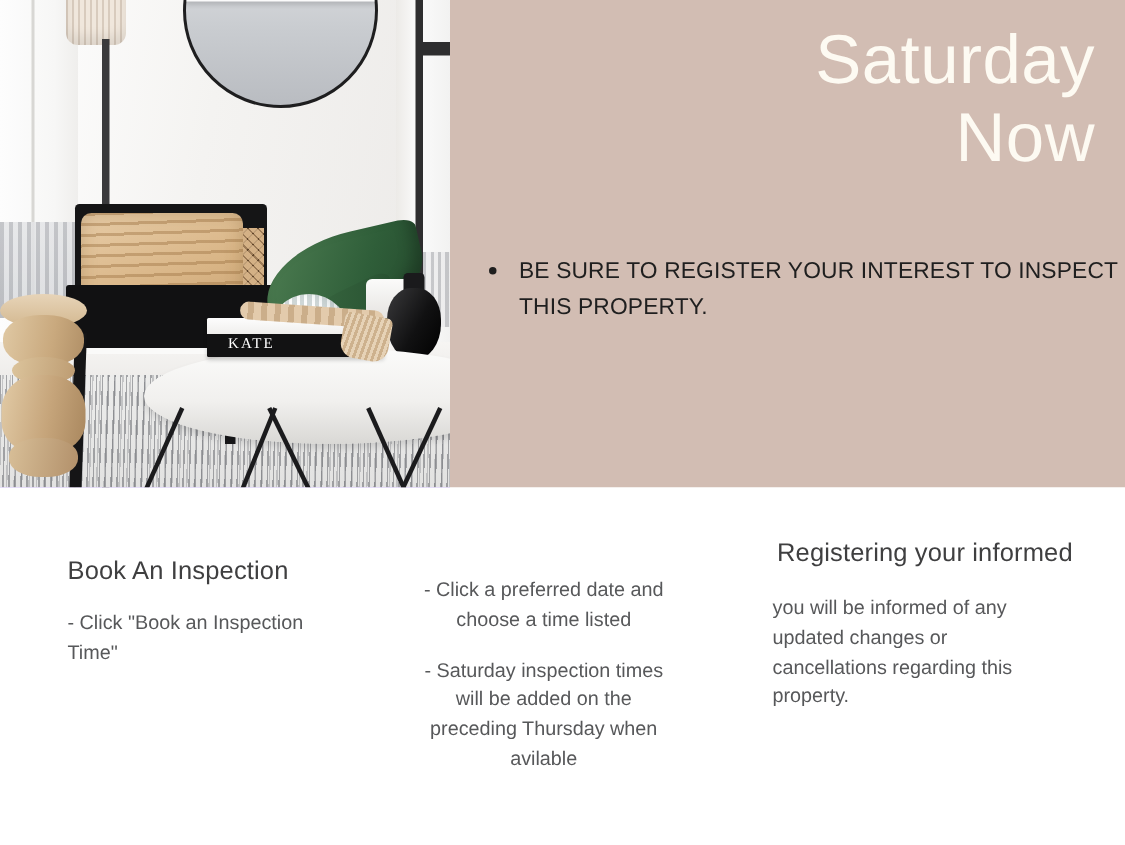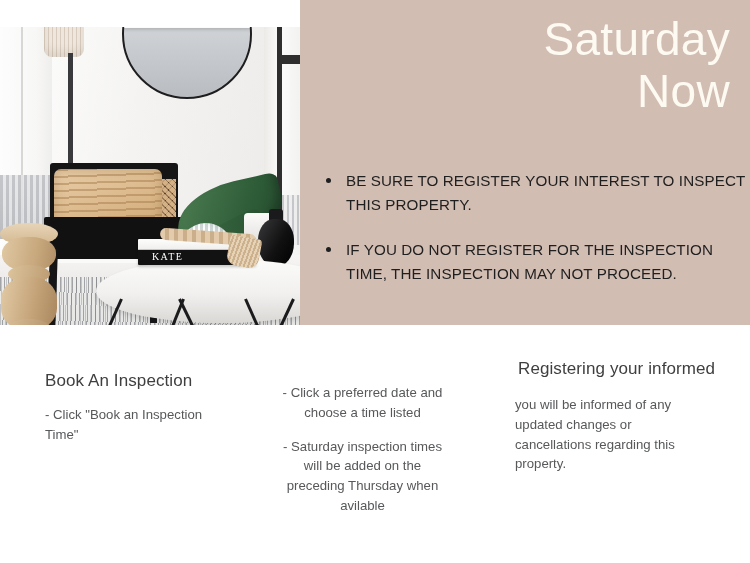--- a/index.html
+++ b/index.html
@@ -32,21 +32,20 @@
   }
 
   
   .photo {
     position: absolute;
     left: 0; top: 0;
     width: 300px;
     height: 325px;
     overflow: hidden;
     background: #8b5cf6;
-    margin-top: 27px;
   }
   .ph-wall {
     position: absolute;
     left: 0; top: 0; width: 300px; height: 240px;
     background: linear-gradient(100deg, #ffffff 0%, #f4f3f1 45%, #eceae8 100%);
   }
   
   .ph-window-left {
     position: absolute;
     left: 0; top: 0; width: 52px; height: 240px;
@@ -497,21 +496,20 @@
     </div>
 
     <div class="mauve">
       <div class="mauve-heading">
         <div>Saturday</div>
         <div>Now</div>
       </div>
 
       <ul class="bullets">
         <li> BE SURE TO REGISTER YOUR INTEREST TO INSPECT THIS PROPERTY.</li>
-        <li> IF YOU DO NOT REGISTER FOR THE INSPECTION TIME, THE INSPECTION MAY NOT PROCEED.</li>
       </ul>
     </div>
 
   </div>
 
   <div class="bottom">
 
     <div class="col-head c1-head">Book An Inspection</div>
     <div class="col-body c1-body">
       <p>- Click "Book an Inspection Time"</p>

